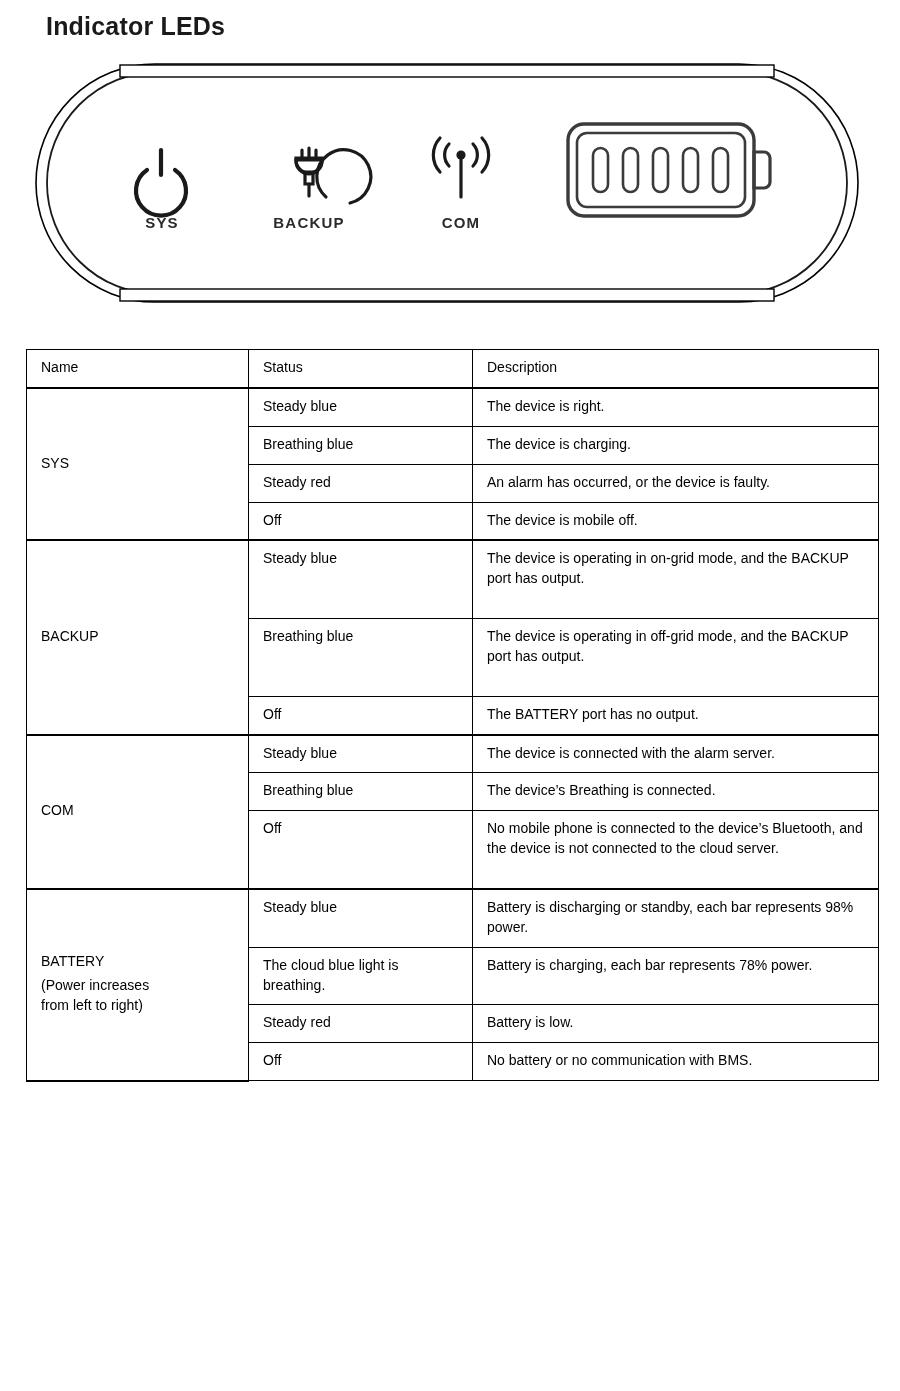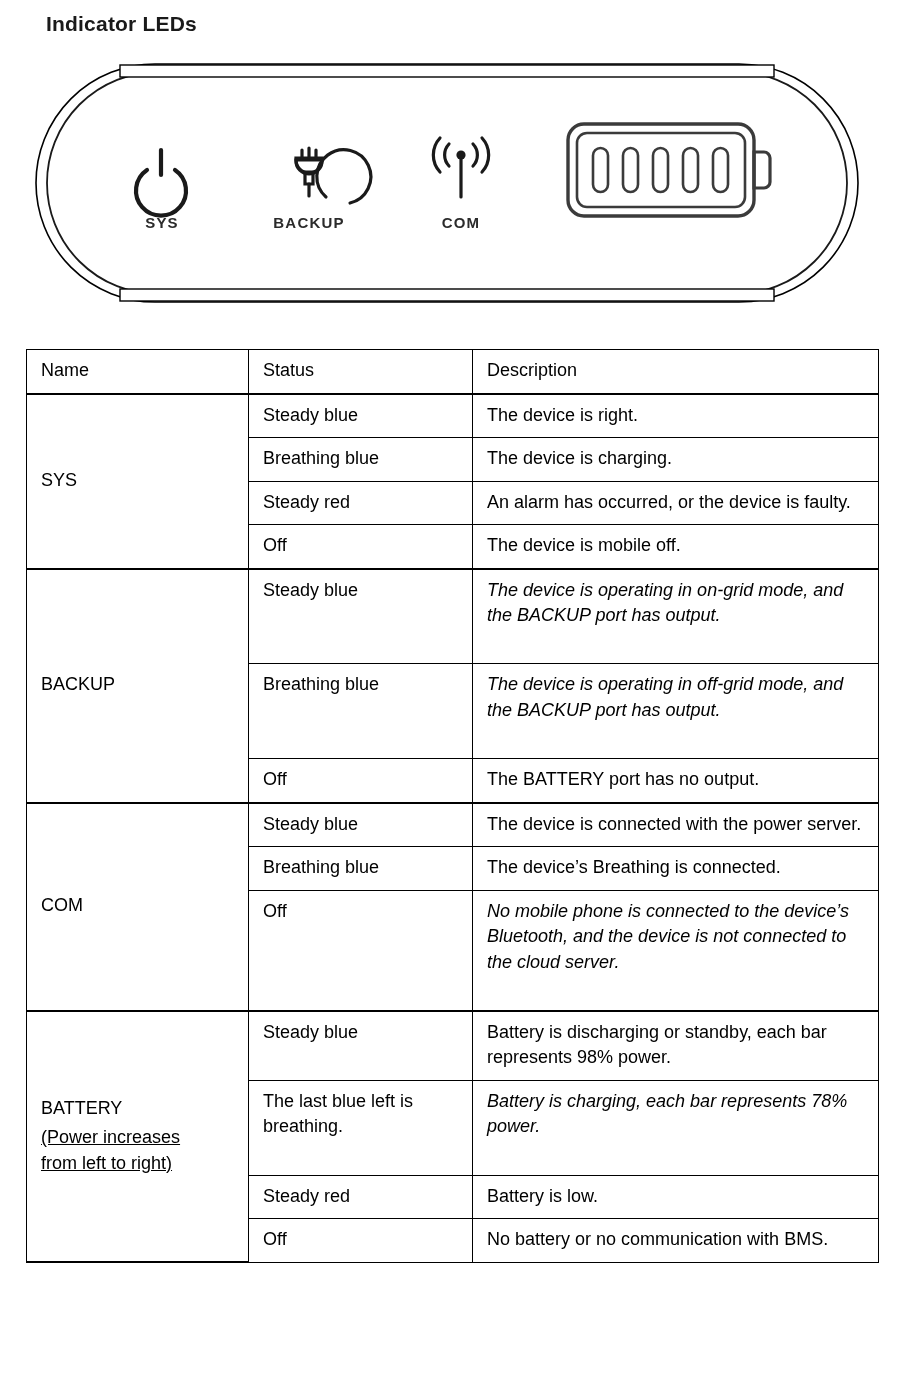--- a/index.html
+++ b/index.html
@@ -14,21 +14,21 @@
     color: #000000;
     position: relative;
     overflow: hidden;
   }
 
   
   .page-title {
     position: absolute;
     left: 46px;
     top: 12px;
-    font-size: 21px;
+    font-size: 25px;
     font-weight: bold;
     letter-spacing: 0.2px;
     color: #1a1a1a;
   }
 
   
   .device-figure {
     position: absolute;
     left: 34px;
     top: 62px;
@@ -43,44 +43,44 @@
     left: 26px;
     top: 349px;
     width: 852px;
     border-collapse: collapse;
     table-layout: fixed;
   }
   .led-table td, .led-table th {
     border: 1.4px solid #000000;
     padding: 8px 12px 9px 14px;
     vertical-align: top;
-    font-size: 18px;
+    font-size: 14px;
     line-height: 1.42;
     font-weight: normal;
     text-align: left;
     color: #000000;
   }
   .col-name  { width: 222px; }
   .col-state { width: 224px; }
   .col-desc  { width: 406px; }
 
   .head-cell { font-size: 17.5px; }
 
   td.name-cell {
     vertical-align: middle;
     border-top-width: 2.2px;
     border-bottom-width: 2.2px;
   }
   tr.group-start > td { border-top-width: 2.2px; }
 
   .name-cell .name-main { display: block; }
-  .name-cell .name-sub  { display: block; margin-top: 4px; text-decoration: underline; }
+  .name-cell .name-sub  { display: block; margin-top: 4px; }
   .name-cell .name-sub span { display: block; }
 
-  .desc-justify { text-align: justify; text-justify: inter-word; font-style: italic; }
+  .desc-justify { text-align: justify; text-justify: inter-word; }
   .desc-justify::after {
     content: "";
     display: inline-block;
     width: 100%;
   }
 </style>
 </head>
 <body>
 
 <div class="page-title">Indicator LEDs</div>
@@ -194,21 +194,21 @@
     <tr>
       <td>Off</td>
       <td>The BATTERY port has no output.</td>
     </tr>
 
     <tr class="group-start">
       <td class="name-cell" rowspan="3">
         <span class="name-main">COM</span>
       </td>
       <td>Steady blue</td>
-      <td>The device is connected with the power server.</td>
+      <td>The device is connected with the alarm server.</td>
     </tr>
     <tr>
       <td>Breathing blue</td>
       <td>The device’s Breathing is connected.</td>
     </tr>
     <tr>
       <td>Off</td>
       <td class="desc-justify">No mobile phone is connected to the device’s Bluetooth, and the device is not connected to the cloud server.</td>
     </tr>
 
@@ -217,21 +217,21 @@
         <span class="name-main">BATTERY</span>
         <span class="name-sub">
           <span>(Power increases</span>
           <span>from left to right)</span>
         </span>
       </td>
       <td>Steady blue</td>
       <td>Battery is discharging or standby, each bar represents 98% power.</td>
     </tr>
     <tr>
-      <td>The last blue left is breathing.</td>
+      <td>The cloud blue light is breathing.</td>
       <td class="desc-justify">Battery is charging, each bar represents 78% power.</td>
     </tr>
     <tr>
       <td>Steady red</td>
       <td>Battery is low.</td>
     </tr>
     <tr>
       <td>Off</td>
       <td>No battery or no communication with BMS.</td>
     </tr>

